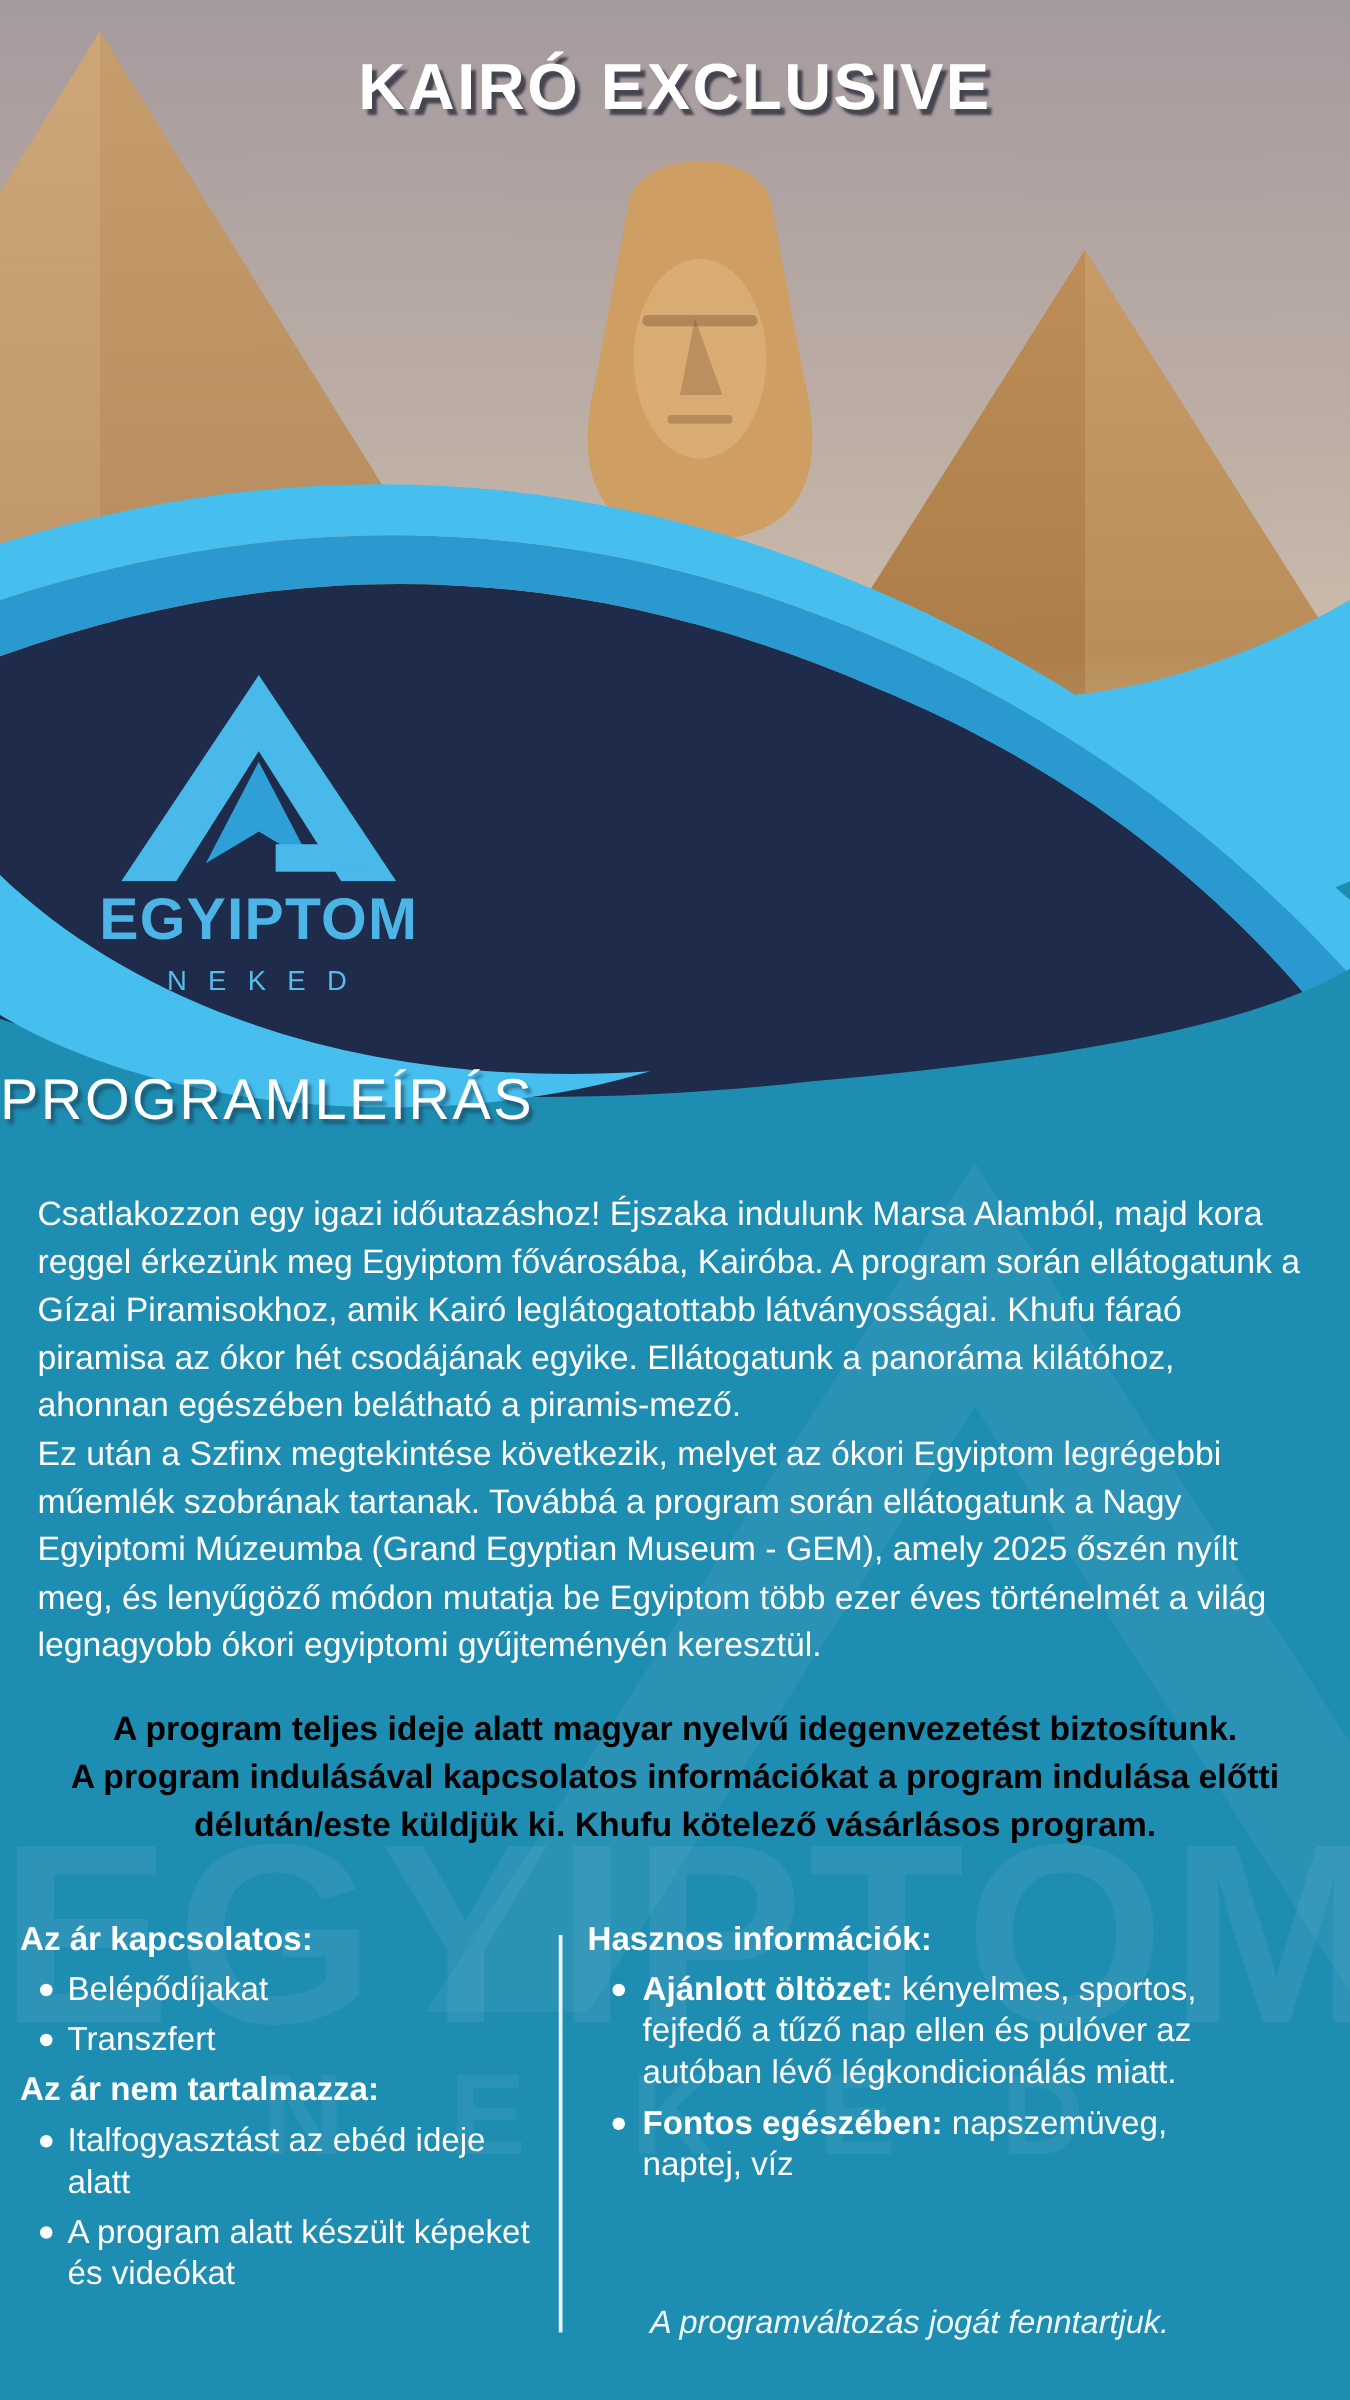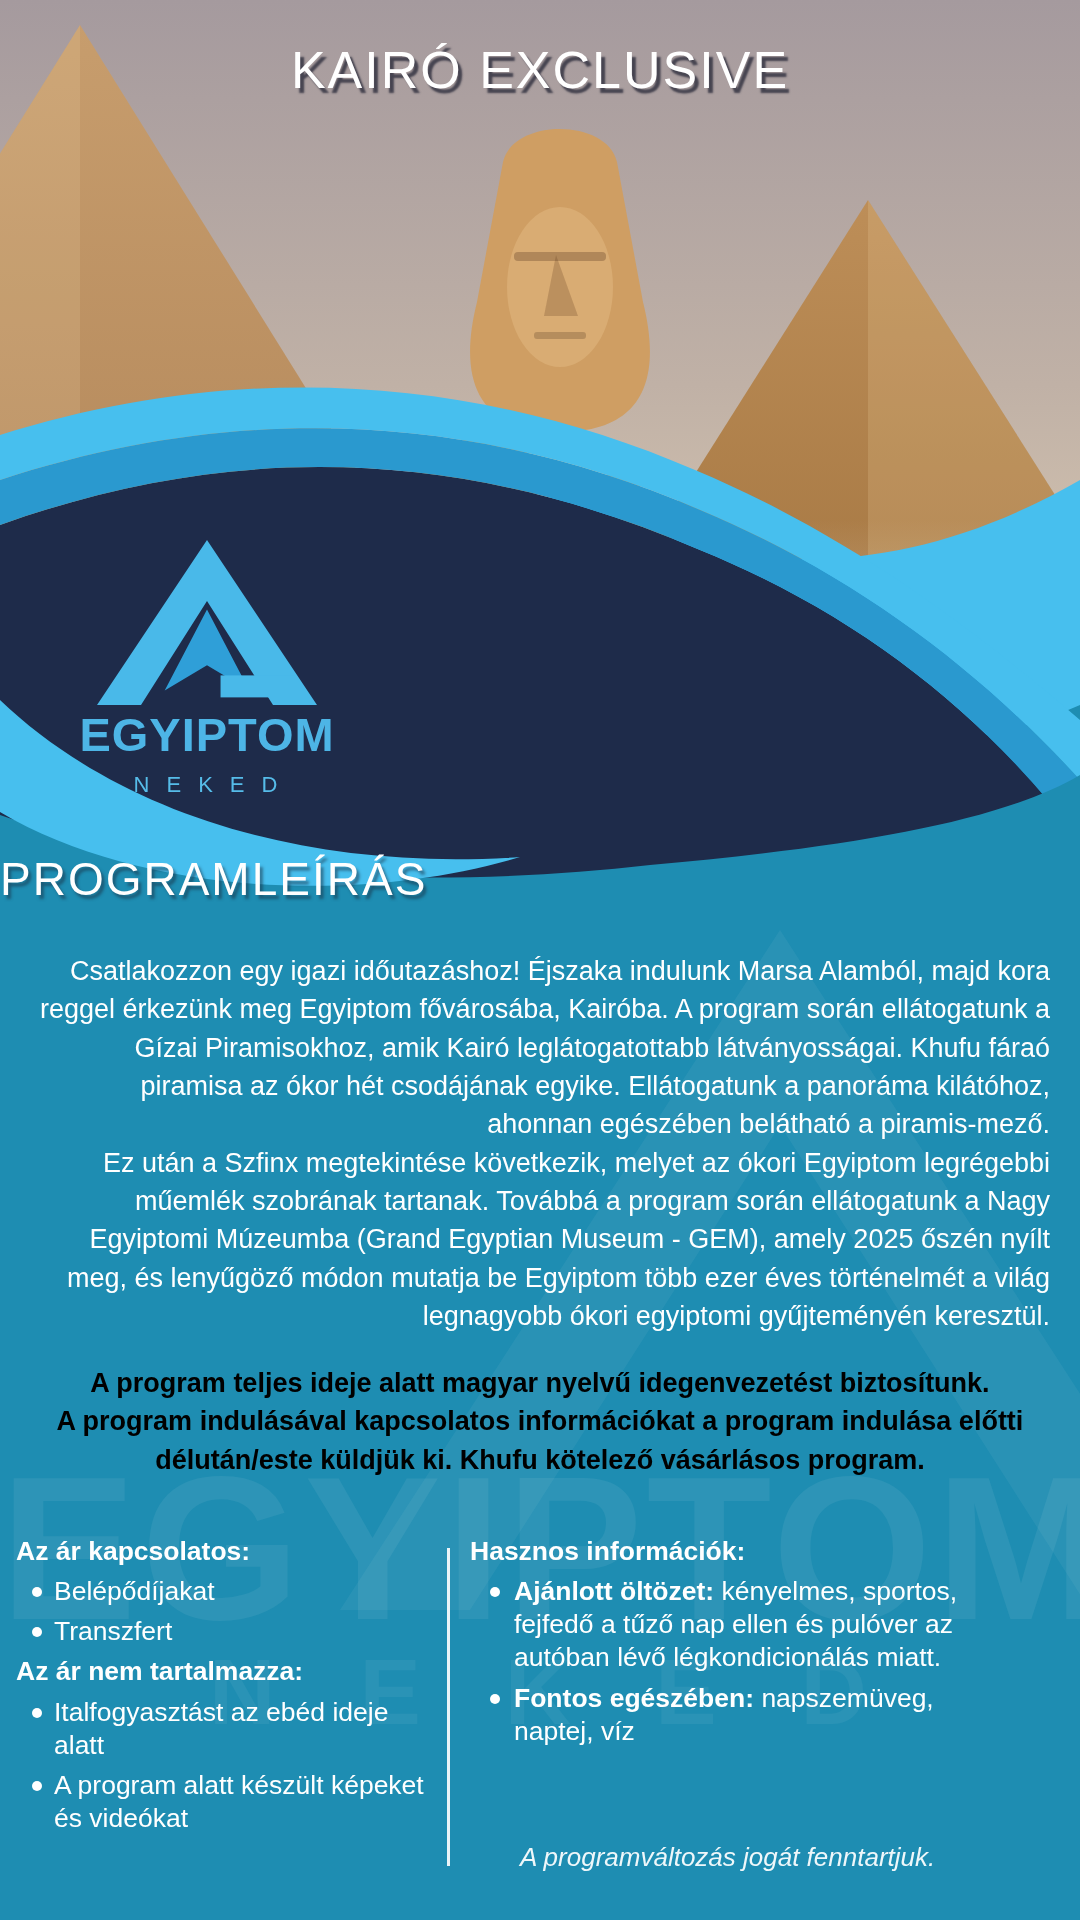--- a/index.html
+++ b/index.html
@@ -8,21 +8,21 @@
     background:#1e8db2;
     font-family:"Liberation Sans", sans-serif;
     -webkit-font-smoothing:antialiased;
   }
   .abs{position:absolute;}
 
   
   .hero{top:0;left:0;width:1080px;height:700px;}
   .page-title{
     top:40px;left:0;width:1080px;text-align:center;
-    color:#ffffff;font-size:52px;font-weight:normal;letter-spacing:2px;
+    color:#ffffff;font-size:52px;font-weight:bold;letter-spacing:2px;
     text-shadow:4px 5px 2px rgba(48,48,62,.82);
   }
 
   
   .waves{top:360px;left:0;width:1080px;height:540px;}
 
   
   .logo{top:540px;left:72px;width:270px;text-align:center;}
   .logo svg{display:block;margin:0 auto;}
   .logo-name{color:#4db5e6;font-size:47px;font-weight:bold;letter-spacing:1px;margin-top:2px;}
@@ -35,21 +35,21 @@
   .wm-word1{top:1430px;font-size:205px;letter-spacing:4px;}
   .wm-word2{top:1640px;font-size:92px;letter-spacing:84px;color:rgba(255,255,255,0.055);margin-left:40px;}
 
   
   .program-heading{
     top:852px;left:0;width:1080px;text-align:left;color:#fff;
     font-size:46px;letter-spacing:2px;
     text-shadow:3px 4px 3px rgba(25,50,70,.55);
   }
   .body-text{
-    top:952px;left:30px;width:1020px;text-align:right;color:#fff;
+    top:952px;left:30px;width:1020px;text-align:left;color:#fff;
     font-size:27px;line-height:1.42;
   }
   .body-text p{margin:0;}
   .highlight{
     top:1364px;left:40px;width:1000px;text-align:center;color:#000000;
     font-size:27px;line-height:1.42;font-weight:bold;
   }
   .highlight p{margin:0;}
 
   

